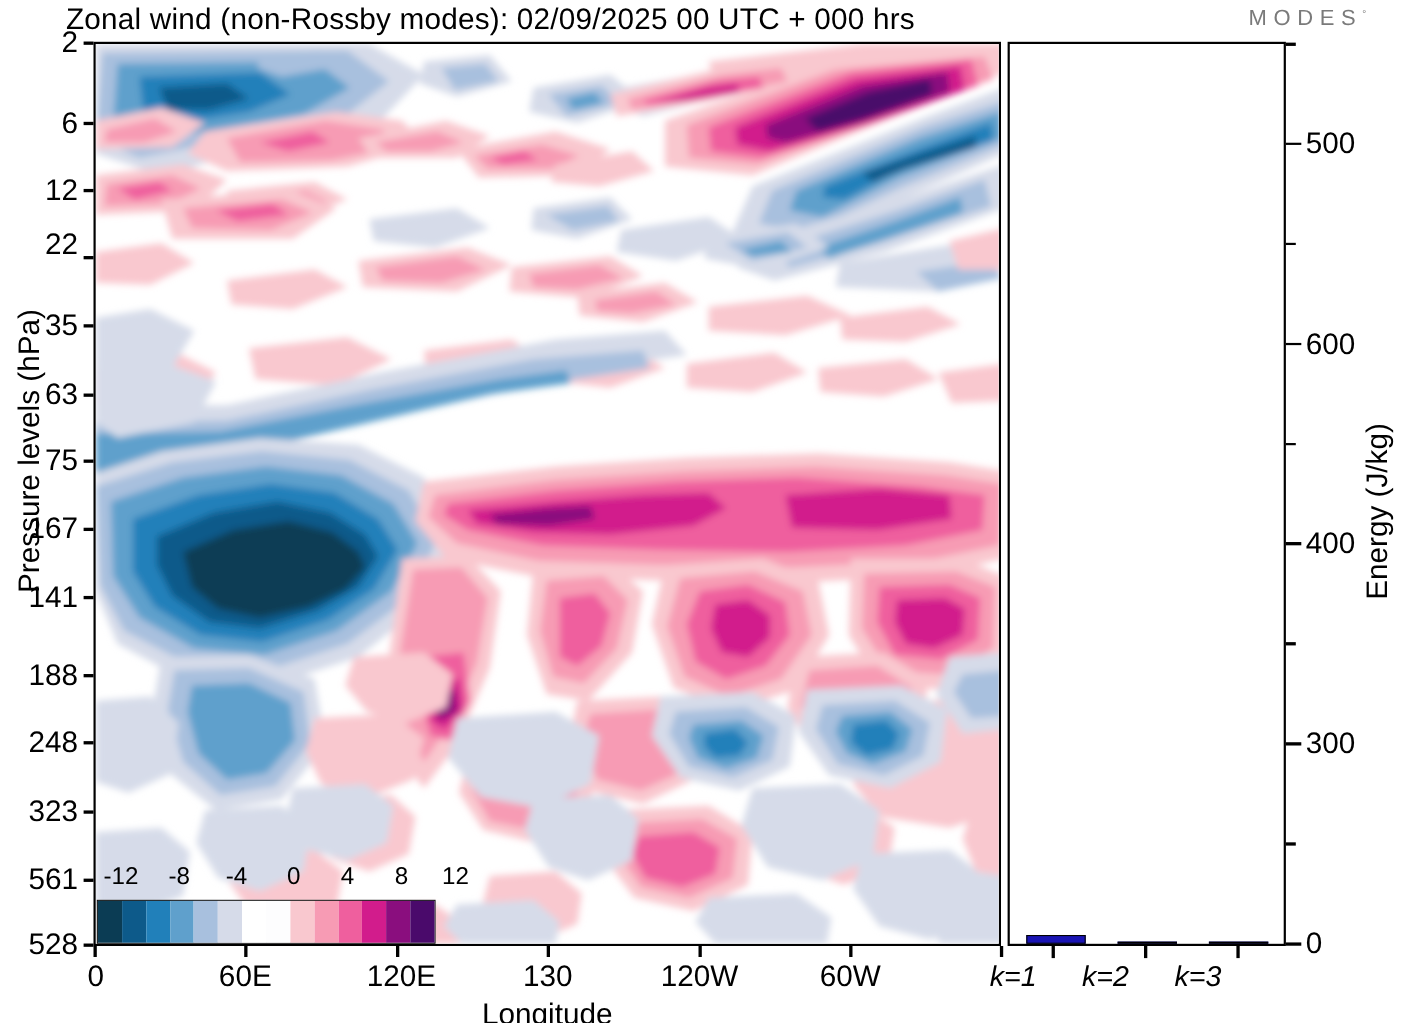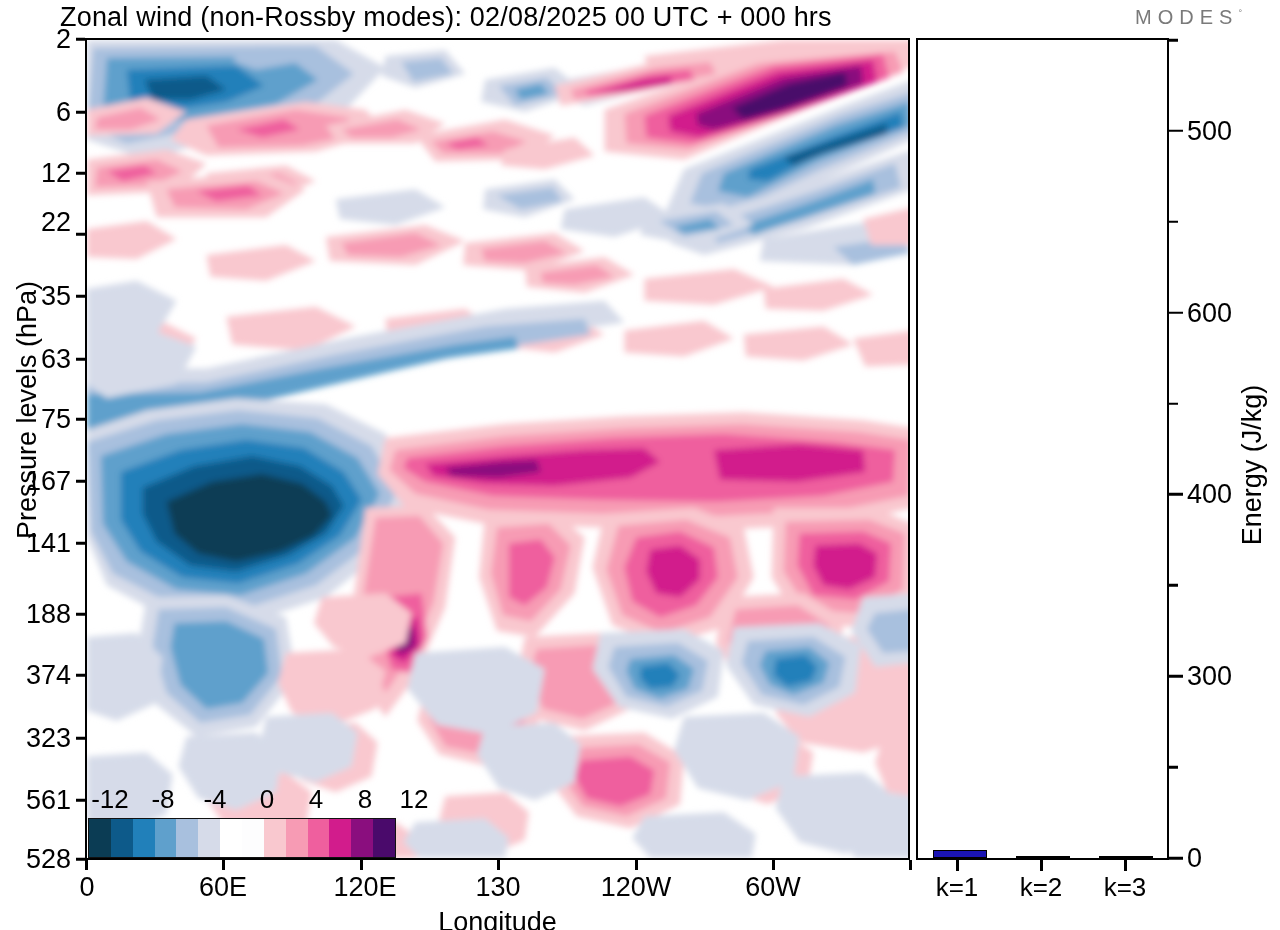--- a/index.html
+++ b/index.html
@@ -40,21 +40,21 @@
   .xtitle{position:absolute;left:0;top:47px;width:825px;text-align:center;
           font-size:27px;}
 
   
   #colorbar{position:absolute;left:88px;top:818px;width:308px;height:40px;
             border:1.5px solid #111;box-sizing:border-box;display:flex;
             background:#fff;}
   #colorbar div{flex:1 1 auto;height:100%;}
   #cbarlabels{position:absolute;left:80px;top:784px;width:330px;height:32px;}
   #cbarlabels span{position:absolute;top:0;transform:translateX(-50%);
-                   font-size:26px;white-space:nowrap;}
+                   font-size:22px;white-space:nowrap;}
 
   
   #barpanel{position:absolute;left:916px;top:38px;width:253px;height:822px;
             border:2.5px solid #000;border-left-width:2.5px;box-sizing:border-box;
             background:#fff;}
   #bars{position:absolute;left:0;bottom:0;width:100%;height:100%;
         display:flex;align-items:flex-end;justify-content:space-around;}
   .bar{width:54px;position:relative;}
   .bar i{display:block;width:100%;background:#1a14b4;border:1.5px solid #000;
          box-sizing:border-box;}
@@ -63,29 +63,29 @@
   .rtick{position:absolute;left:0;height:2.5px;background:#000;
          transform:translateY(-50%);}
   .rtick.major{width:14px;}
   .rtick.minor{width:9px;}
   .rlab{position:absolute;left:18px;transform:translateY(-50%);font-size:27px;
         white-space:nowrap;}
   #rtitle-wrap{position:absolute;left:1232px;top:300px;width:40px;height:330px;}
   #rtitle-wrap span{position:absolute;left:50%;top:50%;white-space:nowrap;
         transform:translate(-50%,-50%) rotate(-90deg);font-size:27px;}
 
-  #klabels{position:absolute;left:916px;top:872px;width:253px;height:40px;}
+  #klabels{position:absolute;left:880px;top:872px;width:253px;height:40px;font-style:italic;}
   #klabels span{position:absolute;top:0;transform:translateX(-50%);font-size:26px;}
   #ktick{position:absolute;left:916px;top:860px;width:253px;height:12px;}
   #ktick i{position:absolute;top:0;width:2.5px;height:11px;background:#000;}
 </style>
 </head>
 <body>
 
-<div class="title">Zonal wind (non-Rossby modes):  02/08/2025  00 UTC  + 000 hrs</div>
+<div class="title">Zonal wind (non-Rossby modes):  02/09/2025  00 UTC  + 000 hrs</div>
 <div class="logo"><span>MODES</span><sup>°</sup></div>
 
 <div id="mainpanel">
   <div id="contour">
     <svg viewBox="0 0 825 822" preserveAspectRatio="none">
       <defs>
         <filter id="sm">
             <feGaussianBlur stdDeviation="3.2"></feGaussianBlur>
           </filter>
       </defs>
@@ -292,21 +292,21 @@
     <div class="ylab" style="top:321px">63</div>
   <div class="ytick" style="top:381px"></div>
     <div class="ylab" style="top:381px">75</div>
   <div class="ytick" style="top:443px"></div>
     <div class="ylab" style="top:443px">167</div>
   <div class="ytick" style="top:505px"></div>
     <div class="ylab" style="top:505px">141</div>
   <div class="ytick" style="top:576px"></div>
     <div class="ylab" style="top:576px">188</div>
   <div class="ytick" style="top:637px"></div>
-    <div class="ylab" style="top:637px">374</div>
+    <div class="ylab" style="top:637px">248</div>
   <div class="ytick" style="top:700px"></div>
     <div class="ylab" style="top:700px">323</div>
   <div class="ytick" style="top:762px"></div>
     <div class="ylab" style="top:762px">561</div>
   <div class="ytick" style="top:821px"></div>
     <div class="ylab" style="top:821px">528</div>
 </div>
 <div id="ytitle-wrap">
   <span>Pressure levels (hPa)</span>
 </div>

